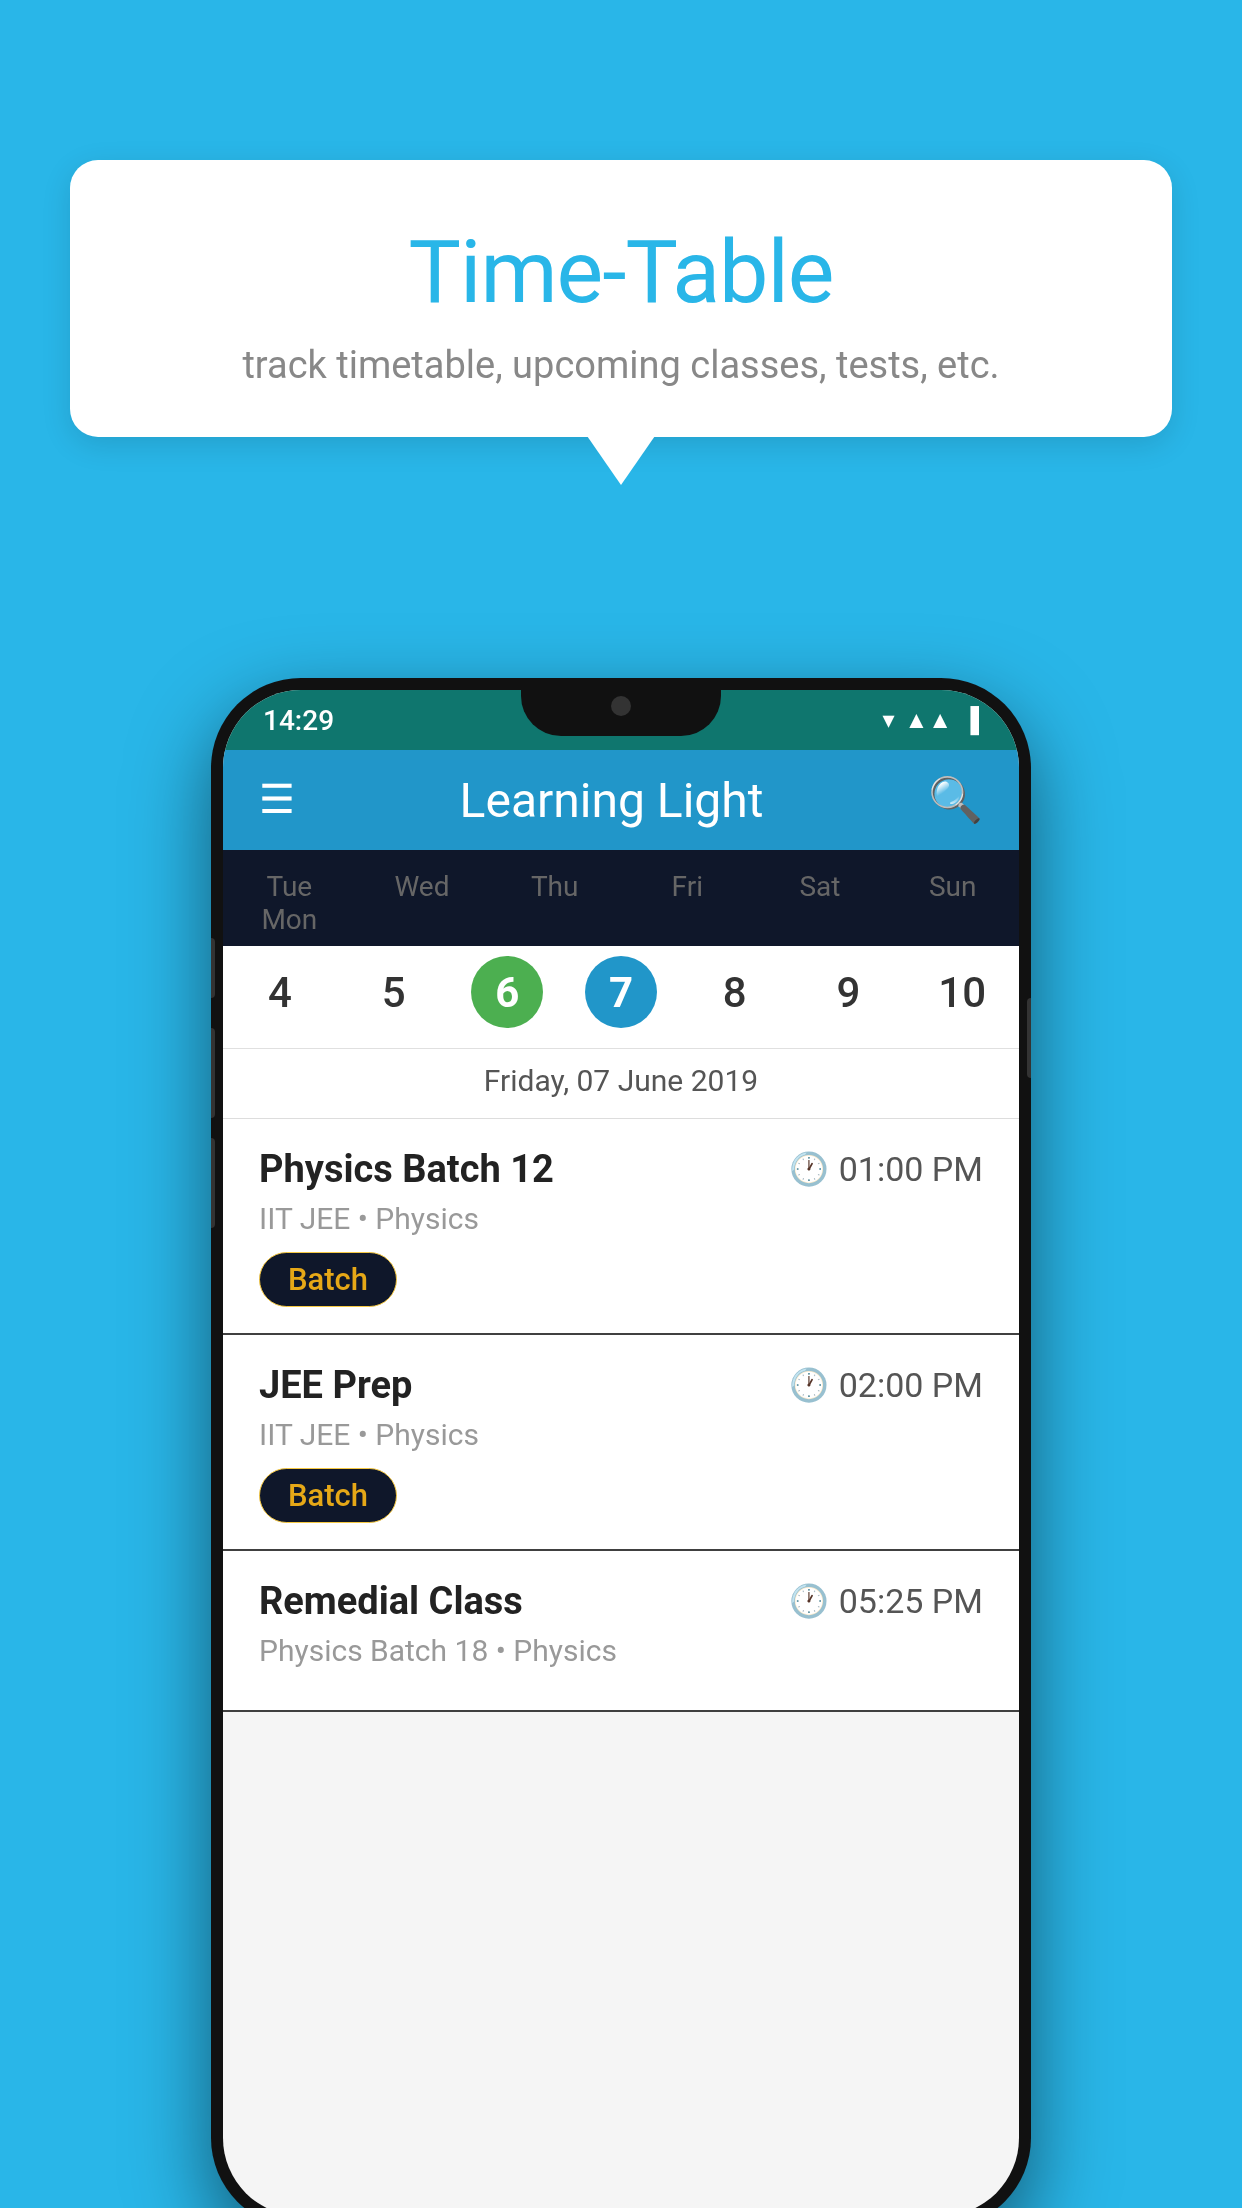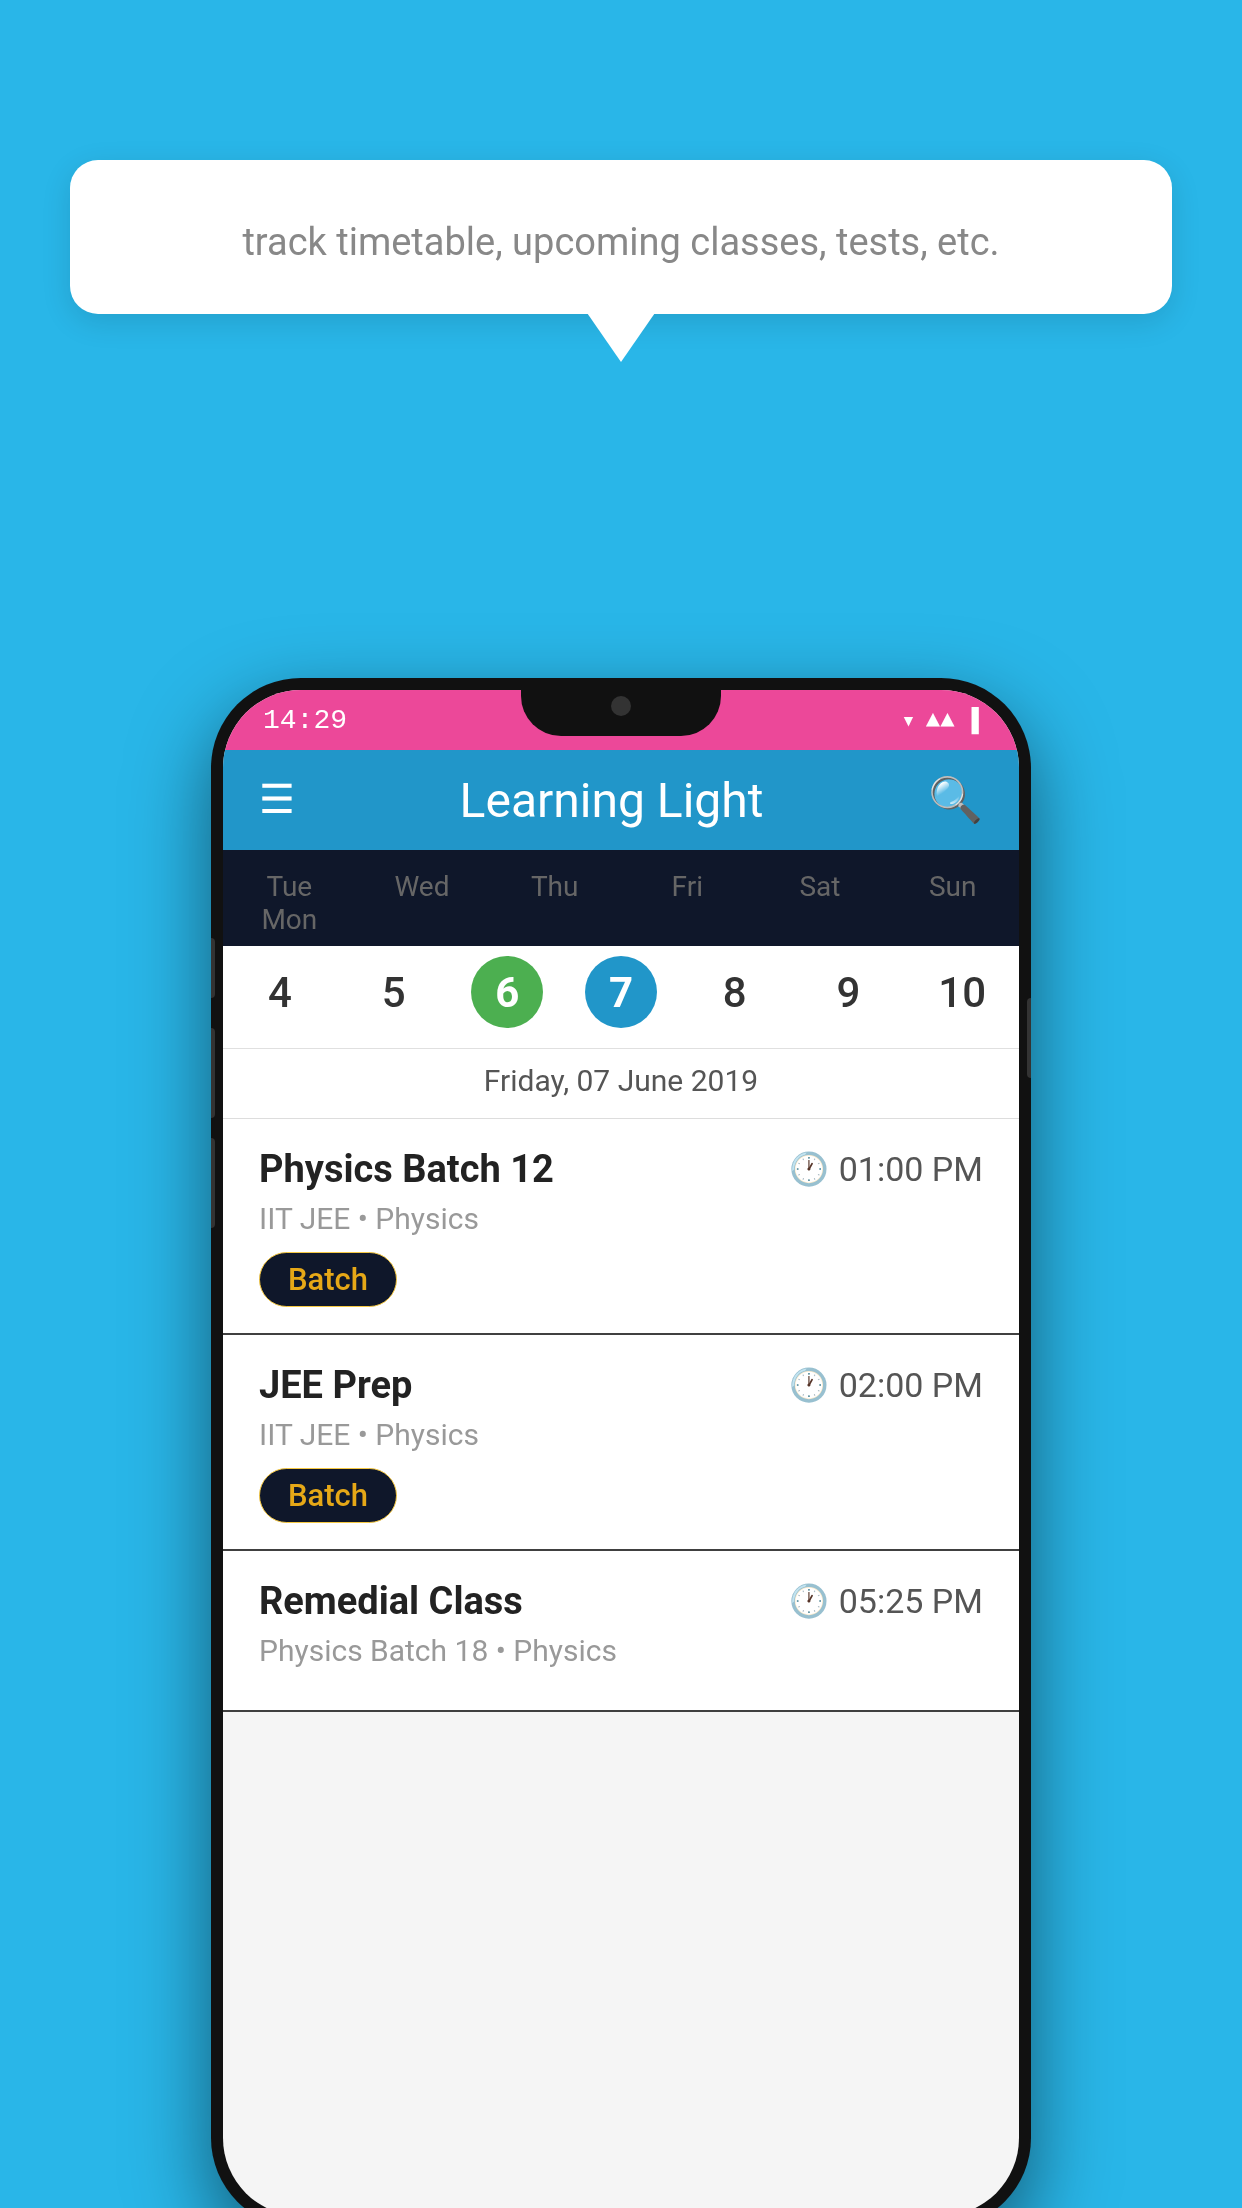--- a/index.html
+++ b/index.html
@@ -99,27 +99,26 @@
       left: 12px;
       right: 12px;
       bottom: 12px;
       background: #f5f5f5;
       border-radius: 78px;
       overflow: hidden;
     }
 
     
     .status-bar {
-      background: #ec4899;
+      background: #0f766e;
       height: 60px;
       display: flex;
       align-items: center;
       justify-content: space-between;
       padding: 0 40px;
-      font-family: Liberation Mono, monospace;
     }
 
     .status-time {
       color: white;
       font-size: 28px;
       font-weight: 500;
     }
 
     .status-icons {
       display: flex;
@@ -320,20 +319,21 @@
       width: 10px;
       height: 90px;
       background: #333;
       border-radius: 0 4px 4px 0;
     }
   </style>
 </head>
 <body>
 
 <div class="speech-bubble">
+  <div class="bubble-title">Time-Table</div>
   <div class="bubble-subtitle">track timetable, upcoming classes, tests, etc.</div>
 </div>
 
 <div class="phone-frame">
 
   <div class="side-btn-right"></div>
   <div class="side-btn-left-1"></div>
   <div class="side-btn-left-2"></div>
   <div class="side-btn-left-3"></div>
 

